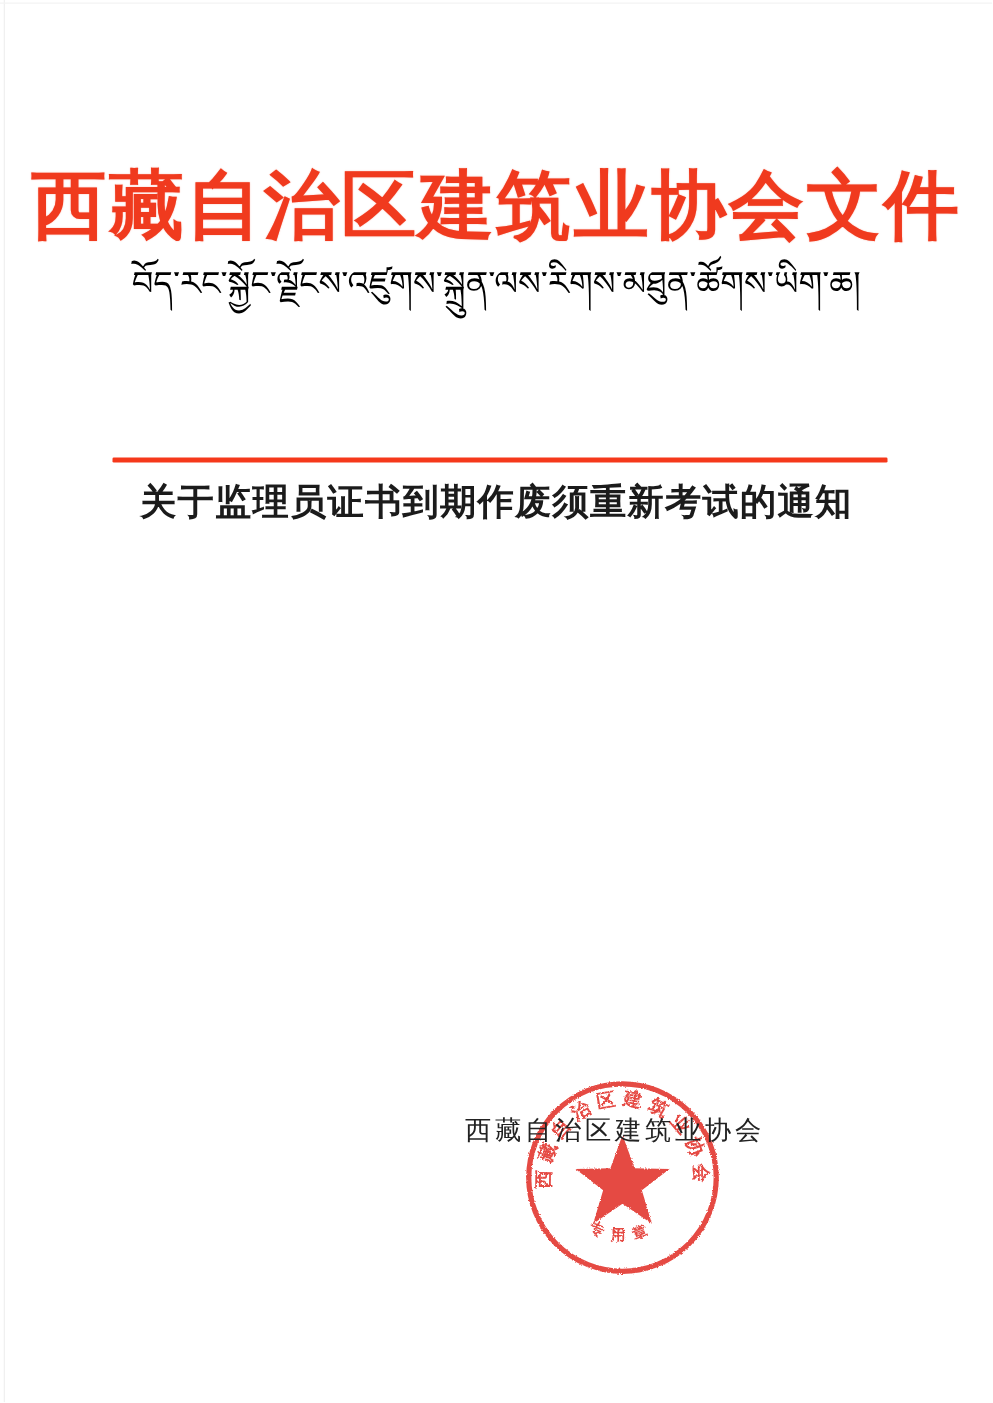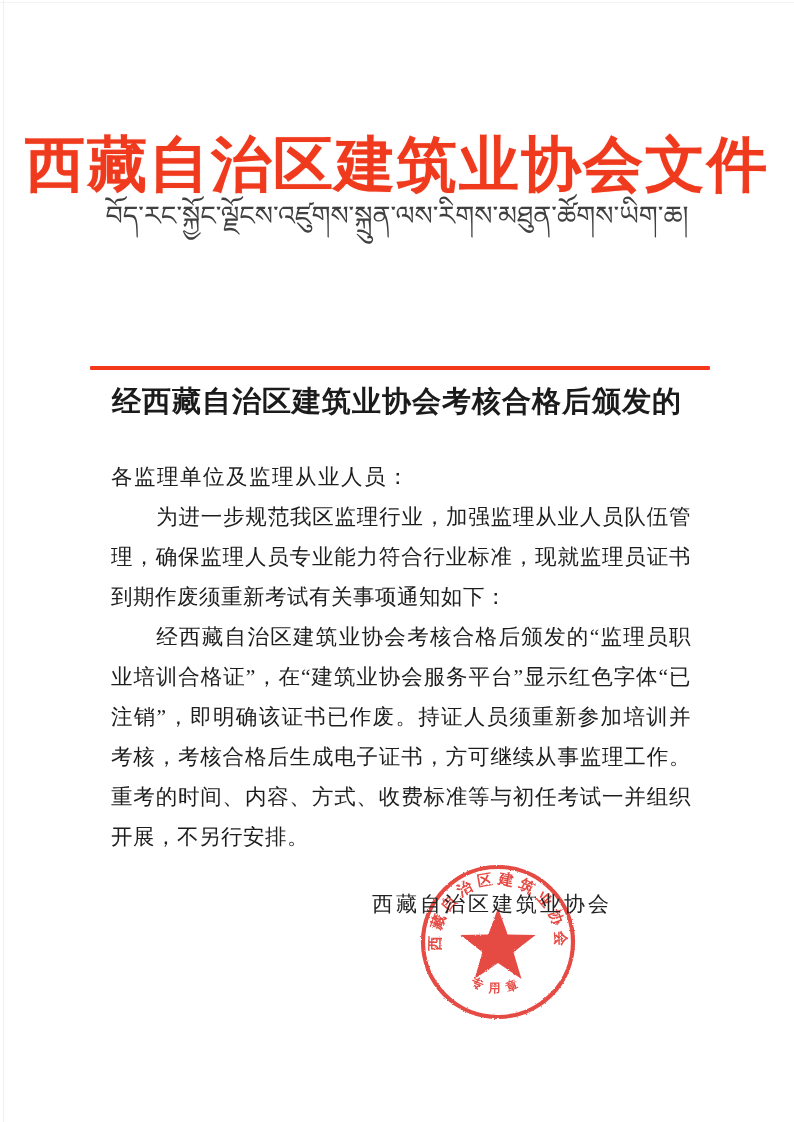--- a/index.html
+++ b/index.html
@@ -49,24 +49,25 @@
     font-family: "Liberation Serif", "DejaVu Serif", serif;
     font-weight: bold;
     font-size: 60px;
     line-height: 1.12;
     letter-spacing: 2px;
     color: #f03a1e;
     white-space: nowrap;
     text-shadow: 0 0 1px rgba(240,58,30,0.55);
   }
   .masthead-tibetan {
+    margin-top: 12px;
     font-family: "DejaVu Sans", "Liberation Sans", sans-serif;
     font-size: 27px;
     line-height: 1.25;
-    color: #404040;
+    color: #000000;
     white-space: nowrap;
     letter-spacing: 0px;
   }
 
   
   .red-rule {
     position: absolute;
     left: 90px;
     top: 366px;
     width: 620px;
@@ -158,27 +159,22 @@
   <div class="scan-edge-left"></div>
   <div class="scan-edge-top"></div>
 
   <div class="masthead">
     <div class="masthead-title">西藏自治区建筑业协会文件</div>
     <div class="masthead-tibetan">བོད་རང་སྐྱོང་ལྗོངས་འཛུགས་སྐྲུན་ལས་རིགས་མཐུན་ཚོགས་ཡིག་ཆ།</div>
   </div>
 
   <div class="red-rule"></div>
 
-  <div class="doc-title">经西藏自治区建筑业协会考核合格后颁发的</div>
-
-  <div class="body-block">
-    <p class="salutation">各监理单位及监理从业人员：</p>
-    <p class="para">为进一步规范我区监理行业，加强监理从业人员队伍管理，确保监理人员专业能力符合行业标准，现就监理员证书到期作废须重新考试有关事项通知如下：</p>
-    <p class="para">经西藏自治区建筑业协会考核合格后颁发的“监理员职业培训合格证”，在“建筑业协会服务平台”显示红色字体“已注销”，即明确该证书已作废。持证人员须重新参加培训并考核，考核合格后生成电子证书，方可继续从事监理工作。重考的时间、内容、方式、收费标准等与初任考试一并组织开展，不另行安排。</p>
-  </div>
+  <div class="doc-title">关于监理员证书到期作废须重新考试的通知</div>
+
 
   <div class="seal">
     <svg width="160" height="160" viewBox="0 0 160 160" xmlns="http://www.w3.org/2000/svg">
       <defs>
         <filter id="inkRough" x="-20%" y="-20%" width="140%" height="140%">
           <feTurbulence type="fractalNoise" baseFrequency="0.85" numOctaves="3" seed="7" result="noise"></feTurbulence>
           <feDisplacementMap in="SourceGraphic" in2="noise" scale="2.2" xChannelSelector="R" yChannelSelector="G"></feDisplacementMap>
         </filter>
         <path id="ringPathTop" d="M 22,80 A 58,58 0 0 1 138,80" fill="none"></path>
         <path id="ringPathBottom" d="M 30,80 A 50,50 0 0 0 130,80" fill="none"></path>

